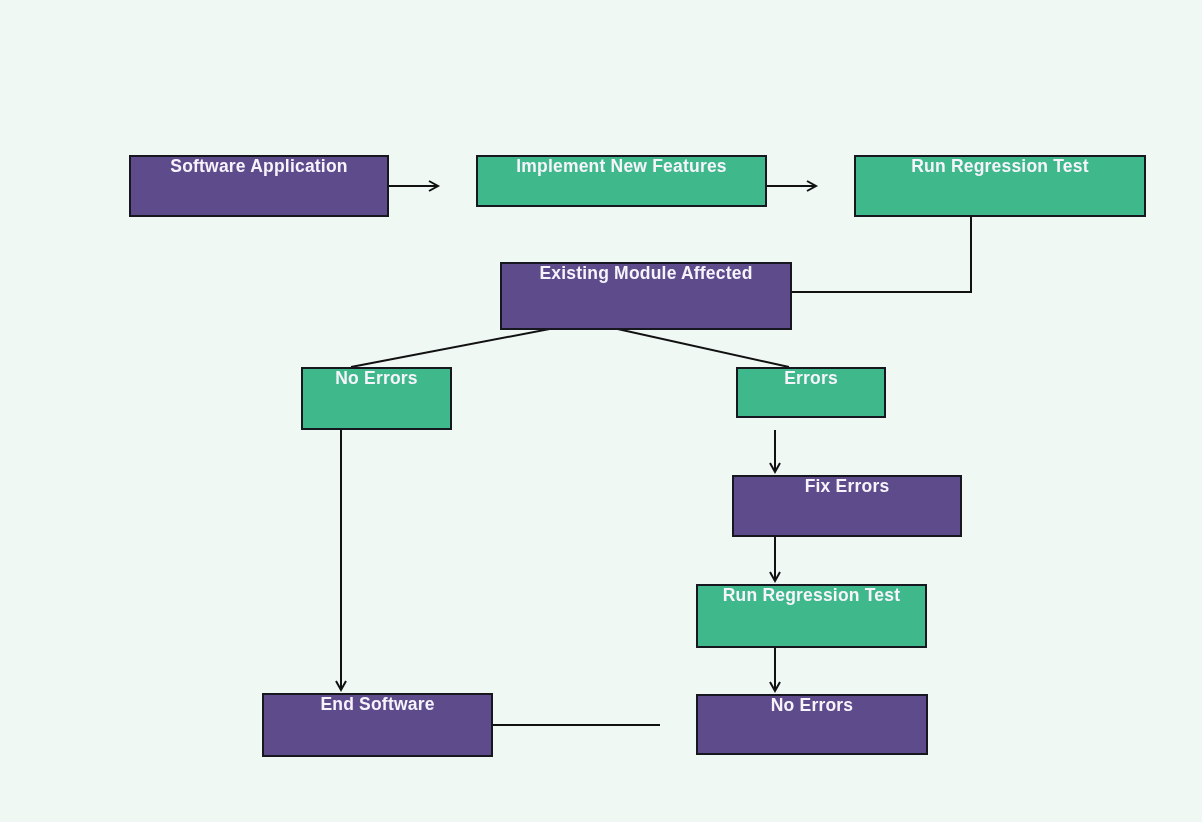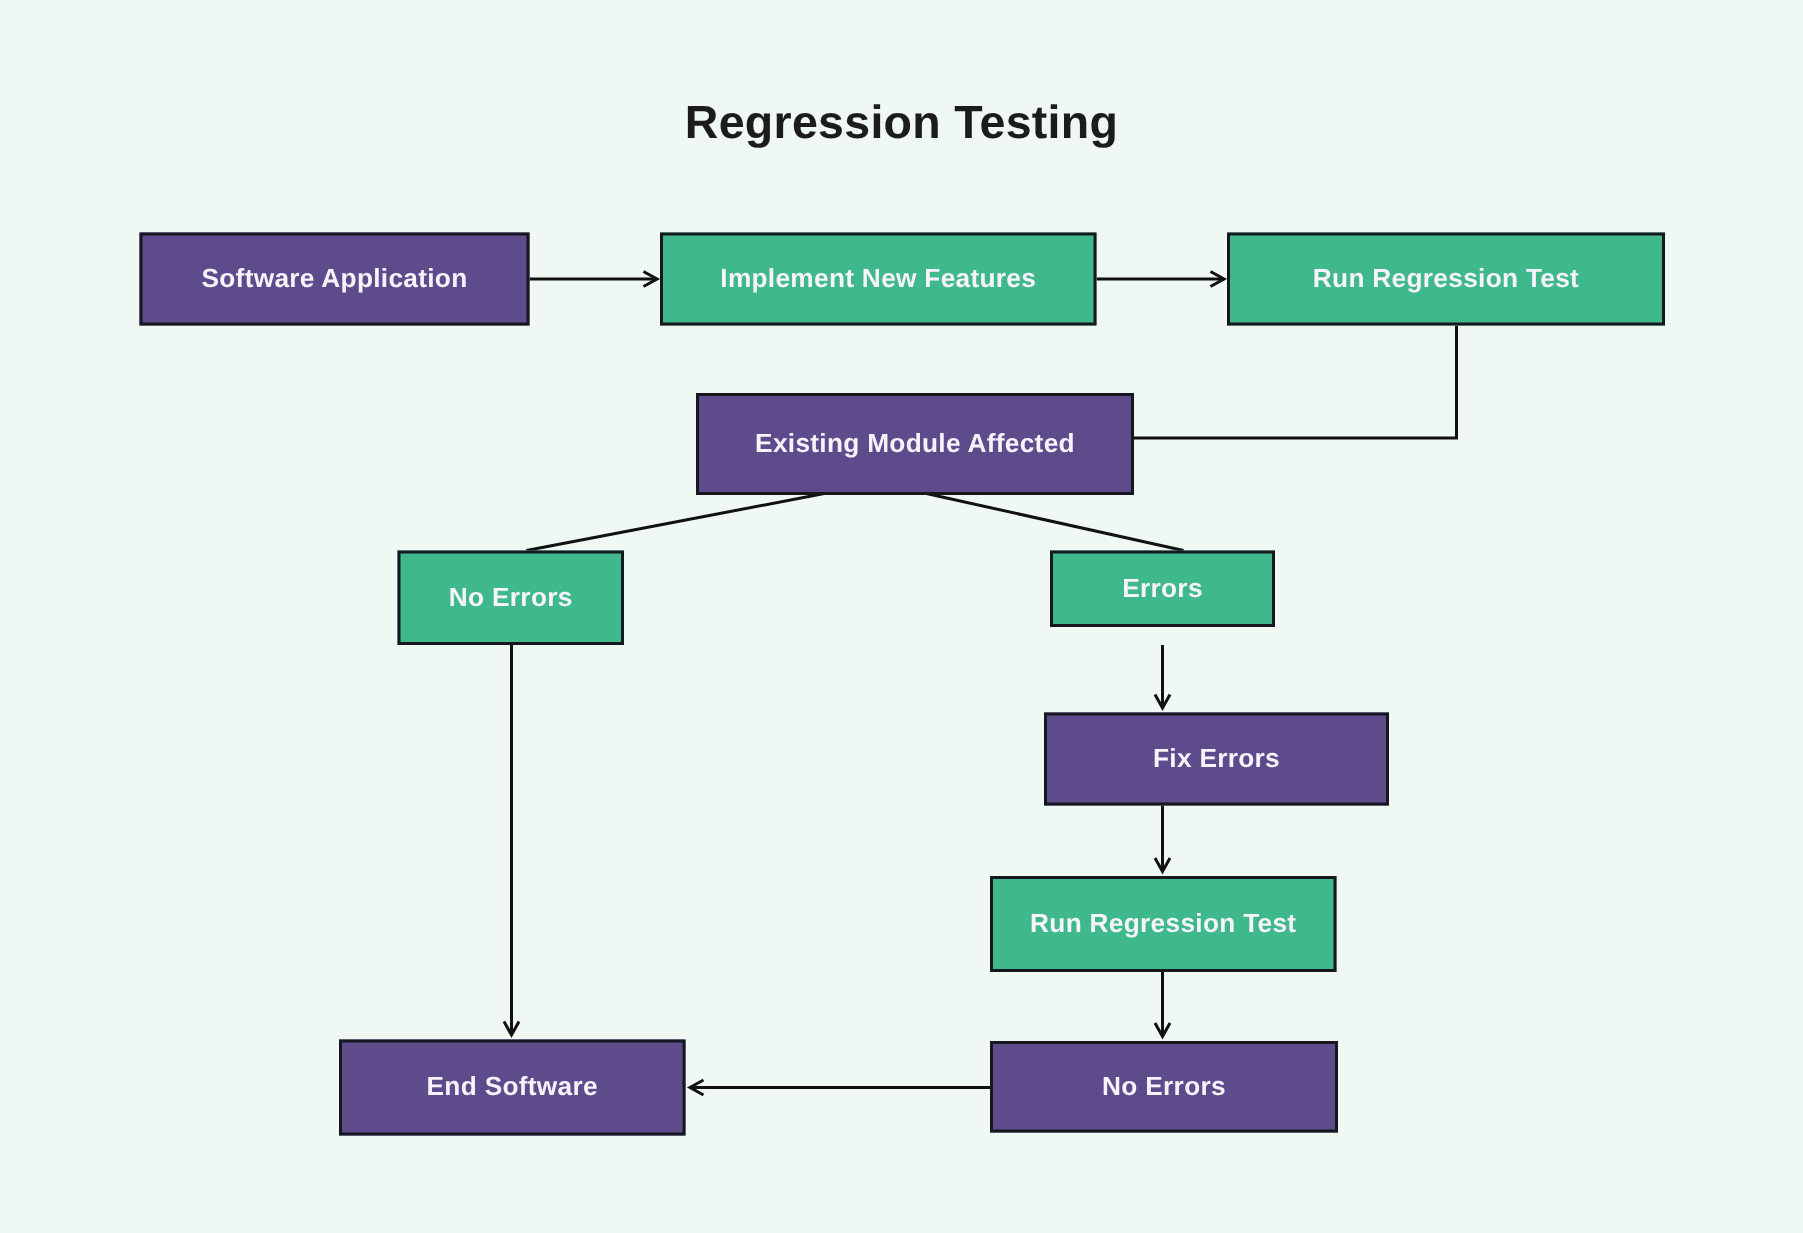--- a/index.html
+++ b/index.html
@@ -10,34 +10,33 @@
   body{font-family:"Liberation Sans","DejaVu Sans",sans-serif;}
   #canvas{
     position:relative;width:1202px;height:822px;background:var(--bg);overflow:hidden;
   }
   #title{
     position:absolute;left:0;top:64px;width:1202px;text-align:center;
     font-size:31px;font-weight:700;color:var(--title);letter-spacing:.2px;
   }
   .node{
     position:absolute;box-sizing:border-box;border:2px solid var(--border);
-    display:flex;align-items:center;justify-content:center;
+    display:flex;align-items:flex-start;justify-content:center;
     color:var(--text-light);font-weight:700;font-size:17.5px;letter-spacing:.2px;
-    text-align:center;line-height:1.1;
+    text-align:center;line-height:1.1;margin-left:36px;
   }
   .node.purple{background:var(--purple);}
   .node.green{background:var(--green);}
   #wires{position:absolute;left:0;top:0;width:1202px;height:822px;pointer-events:none;}
   #wires polyline{fill:none;stroke:var(--arrow);stroke-width:2;}
 </style>
 </head>
 <body>
 
 <div id="canvas">
-  <div id="title">Regression Testing</div>
   <svg id="wires" width="1202" height="822" viewBox="0 0 1202 822">
     <defs>
       <marker id="chev" markerUnits="userSpaceOnUse" markerWidth="16" markerHeight="16" refX="11" refY="7" orient="auto">
         <path d="M2,2 L11,7 L2,12" fill="none" stroke="#111111" stroke-width="2"></path>
       </marker>
     </defs>
     <g id="wire-group">
         <polyline points="353,186 438,186" marker-end="url(#chev)"></polyline>
         <polyline points="731,186 816,186" marker-end="url(#chev)"></polyline>
         <polyline points="971,217 971,292 736,292" marker-end="url(#chev)"></polyline>
@@ -47,21 +46,21 @@
         <polyline points="775,430 775,472" marker-end="url(#chev)"></polyline>
         <polyline points="775,537 775,581" marker-end="url(#chev)"></polyline>
         <polyline points="775,648 775,691" marker-end="url(#chev)"></polyline>
         <polyline points="660,725 460,725" marker-end="url(#chev)"></polyline>
       </g>
   </svg>
   <div id="nodes">
       <div class="node purple" style="left: 93px; top: 155px; width: 260px; height: 62px;">
         <span>Software Application</span>
       </div>
-      <div class="node green" style="left: 440px; top: 155px; width: 291px; height: 62px;">
+      <div class="node green" style="left: 440px; top: 155px; width: 291px; height: 52px;">
         <span>Implement New Features</span>
       </div>
       <div class="node green" style="left: 818px; top: 155px; width: 292px; height: 62px;">
         <span>Run Regression Test</span>
       </div>
       <div class="node purple" style="left: 464px; top: 262px; width: 292px; height: 68px;">
         <span>Existing Module Affected</span>
       </div>
       <div class="node green" style="left: 265px; top: 367px; width: 151px; height: 63px;">
         <span>No Errors</span>

